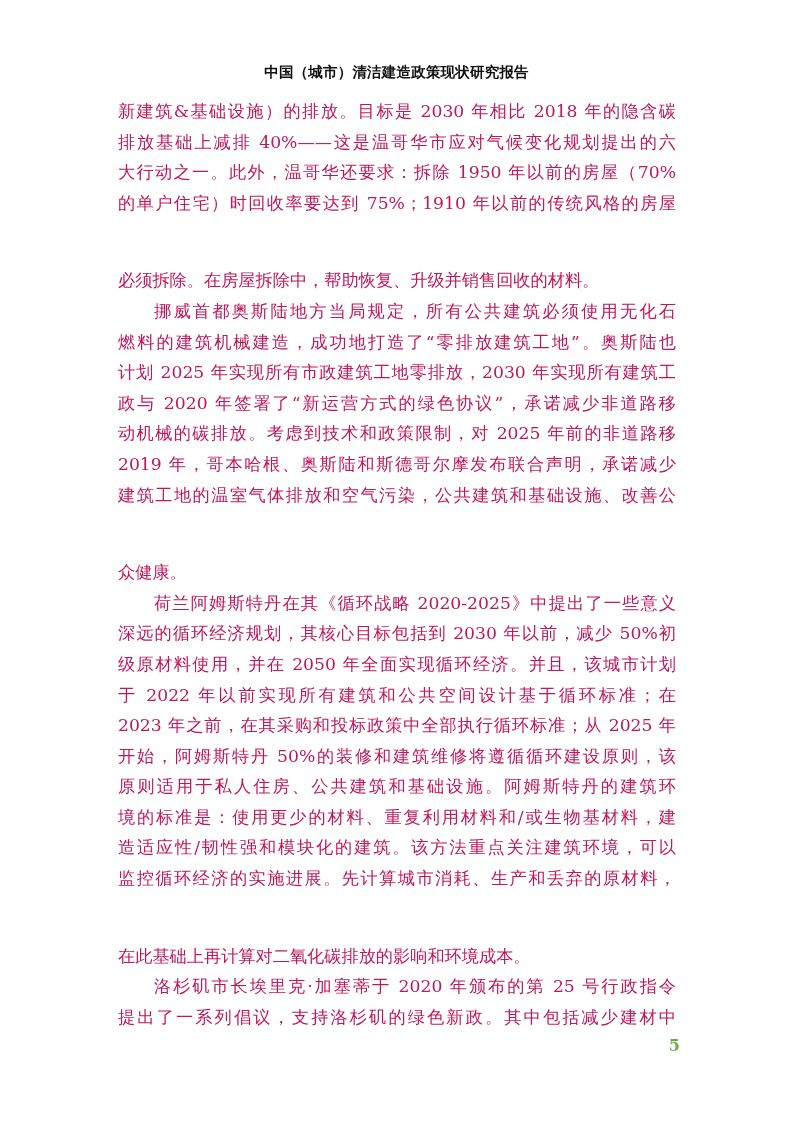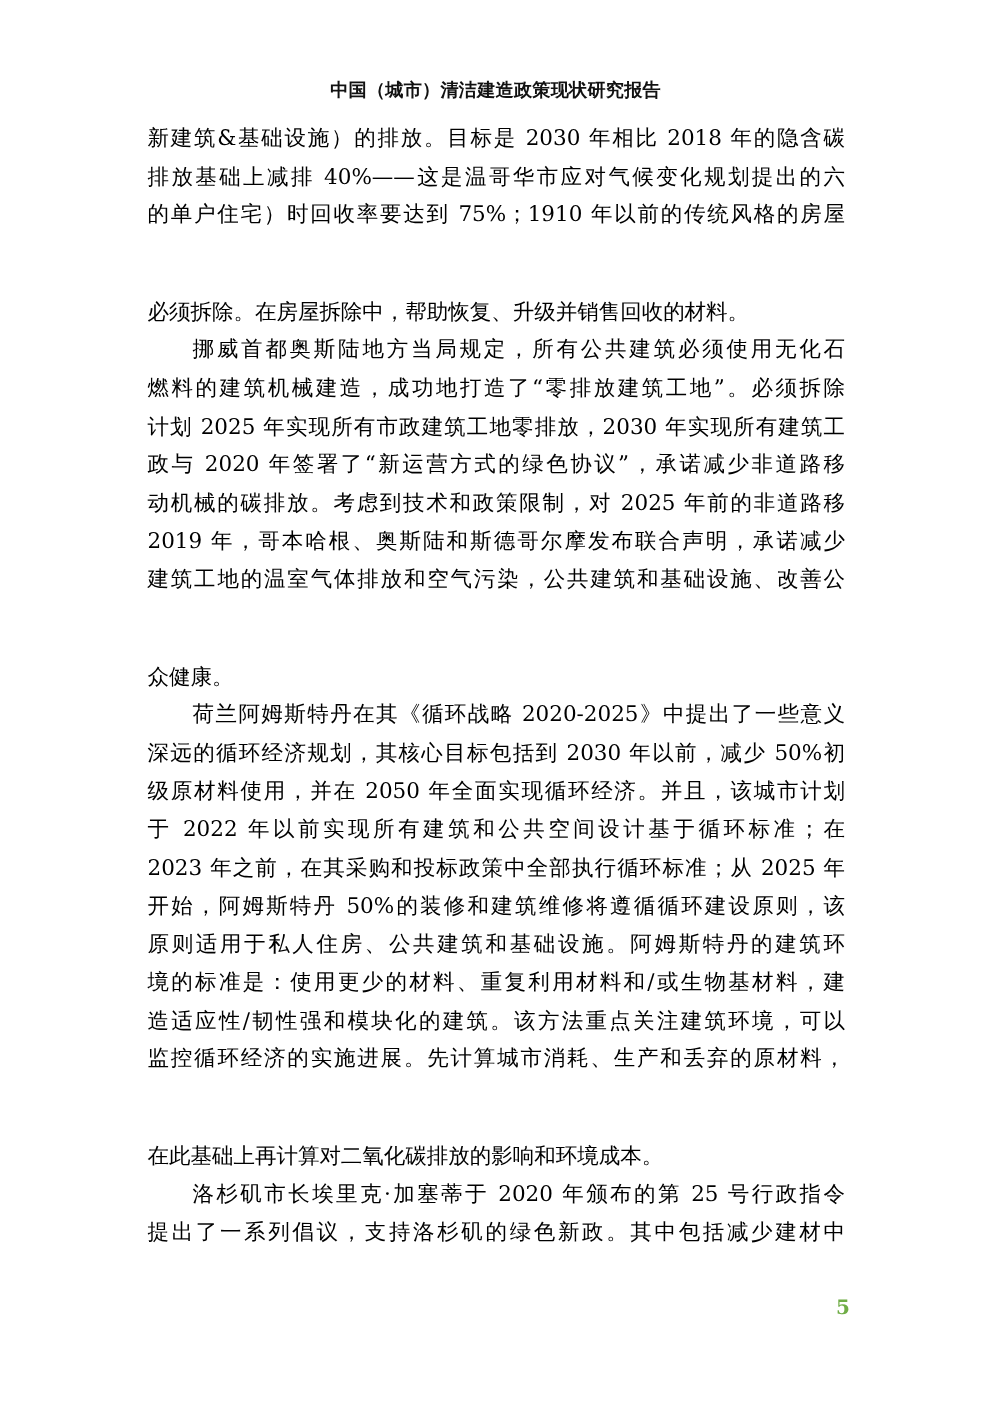--- a/index.html
+++ b/index.html
@@ -5,48 +5,49 @@
   html, body { margin: 0; padding: 0; background: #ffffff; }
   body { width: 793px; height: 1122px; position: relative; overflow: hidden; }
   .page { position: absolute; left: 0; top: 0; width: 793px; height: 1122px; background: #fff; }
   .header {
     position: absolute; left: 0; top: 63px; width: 793px; text-align: center;
     font-family: "DejaVu Sans", sans-serif; font-weight: bold; font-size: 14.5px; color: #111;
     letter-spacing: 0.2px;
   }
   .body-text {
     position: absolute; left: 118px; top: 96px; width: 558px;
-    font-family: "DejaVu Serif", serif; font-size: 17.2px; line-height: 30.6px; color: #000000;
+    font-family: "DejaVu Serif", serif; font-size: 17.2px; line-height: 30.6px; color: #be185d;
   }
   .line { display: block; white-space: nowrap; text-align: justify; text-align-last: justify; height: 30.6px; }
   .line.last { text-align-last: left; margin-top: 47px; }
   .line.indent { padding-left: 36px; }
   .page-number {
     position: absolute; left: 660px; top: 1036px; width: 20px; text-align: right;
     font-family: "DejaVu Serif", serif; font-weight: bold; font-size: 16px; color: #70ad47;
   }
 </style>
 </head>
 <body>
 
 <div class="page">
   <div class="header">中国（城市）清洁建造政策现状研究报告</div>
 
   <div class="body-text">
 
     <div>
       <span class="line">新建筑&amp;基础设施）的排放。目标是 2030 年相比 2018 年的隐含碳</span>
       <span class="line">排放基础上减排 40%——这是温哥华市应对气候变化规划提出的六</span>
+      <span class="line">大行动之一。此外，温哥华还要求：拆除 1950 年以前的房屋（70%</span>
       <span class="line">的单户住宅）时回收率要达到 75%；1910 年以前的传统风格的房屋</span>
       <span class="line last">必须拆除。在房屋拆除中，帮助恢复、升级并销售回收的材料。</span>
     </div>
 
     <div>
       <span class="line indent">挪威首都奥斯陆地方当局规定，所有公共建筑必须使用无化石</span>
-      <span class="line">燃料的建筑机械建造，成功地打造了“零排放建筑工地”。必须拆除</span>
+      <span class="line">燃料的建筑机械建造，成功地打造了“零排放建筑工地”。奥斯陆也</span>
       <span class="line">计划 2025 年实现所有市政建筑工地零排放，2030 年实现所有建筑工</span>
       <span class="line">政与 2020 年签署了“新运营方式的绿色协议”，承诺减少非道路移</span>
       <span class="line">动机械的碳排放。考虑到技术和政策限制，对 2025 年前的非道路移</span>
       <span class="line">2019 年，哥本哈根、奥斯陆和斯德哥尔摩发布联合声明，承诺减少</span>
       <span class="line">建筑工地的温室气体排放和空气污染，公共建筑和基础设施、改善公</span>
       <span class="line last">众健康。</span>
     </div>
 
     <div>
       <span class="line indent">荷兰阿姆斯特丹在其《循环战略 2020-2025》中提出了一些意义</span>

